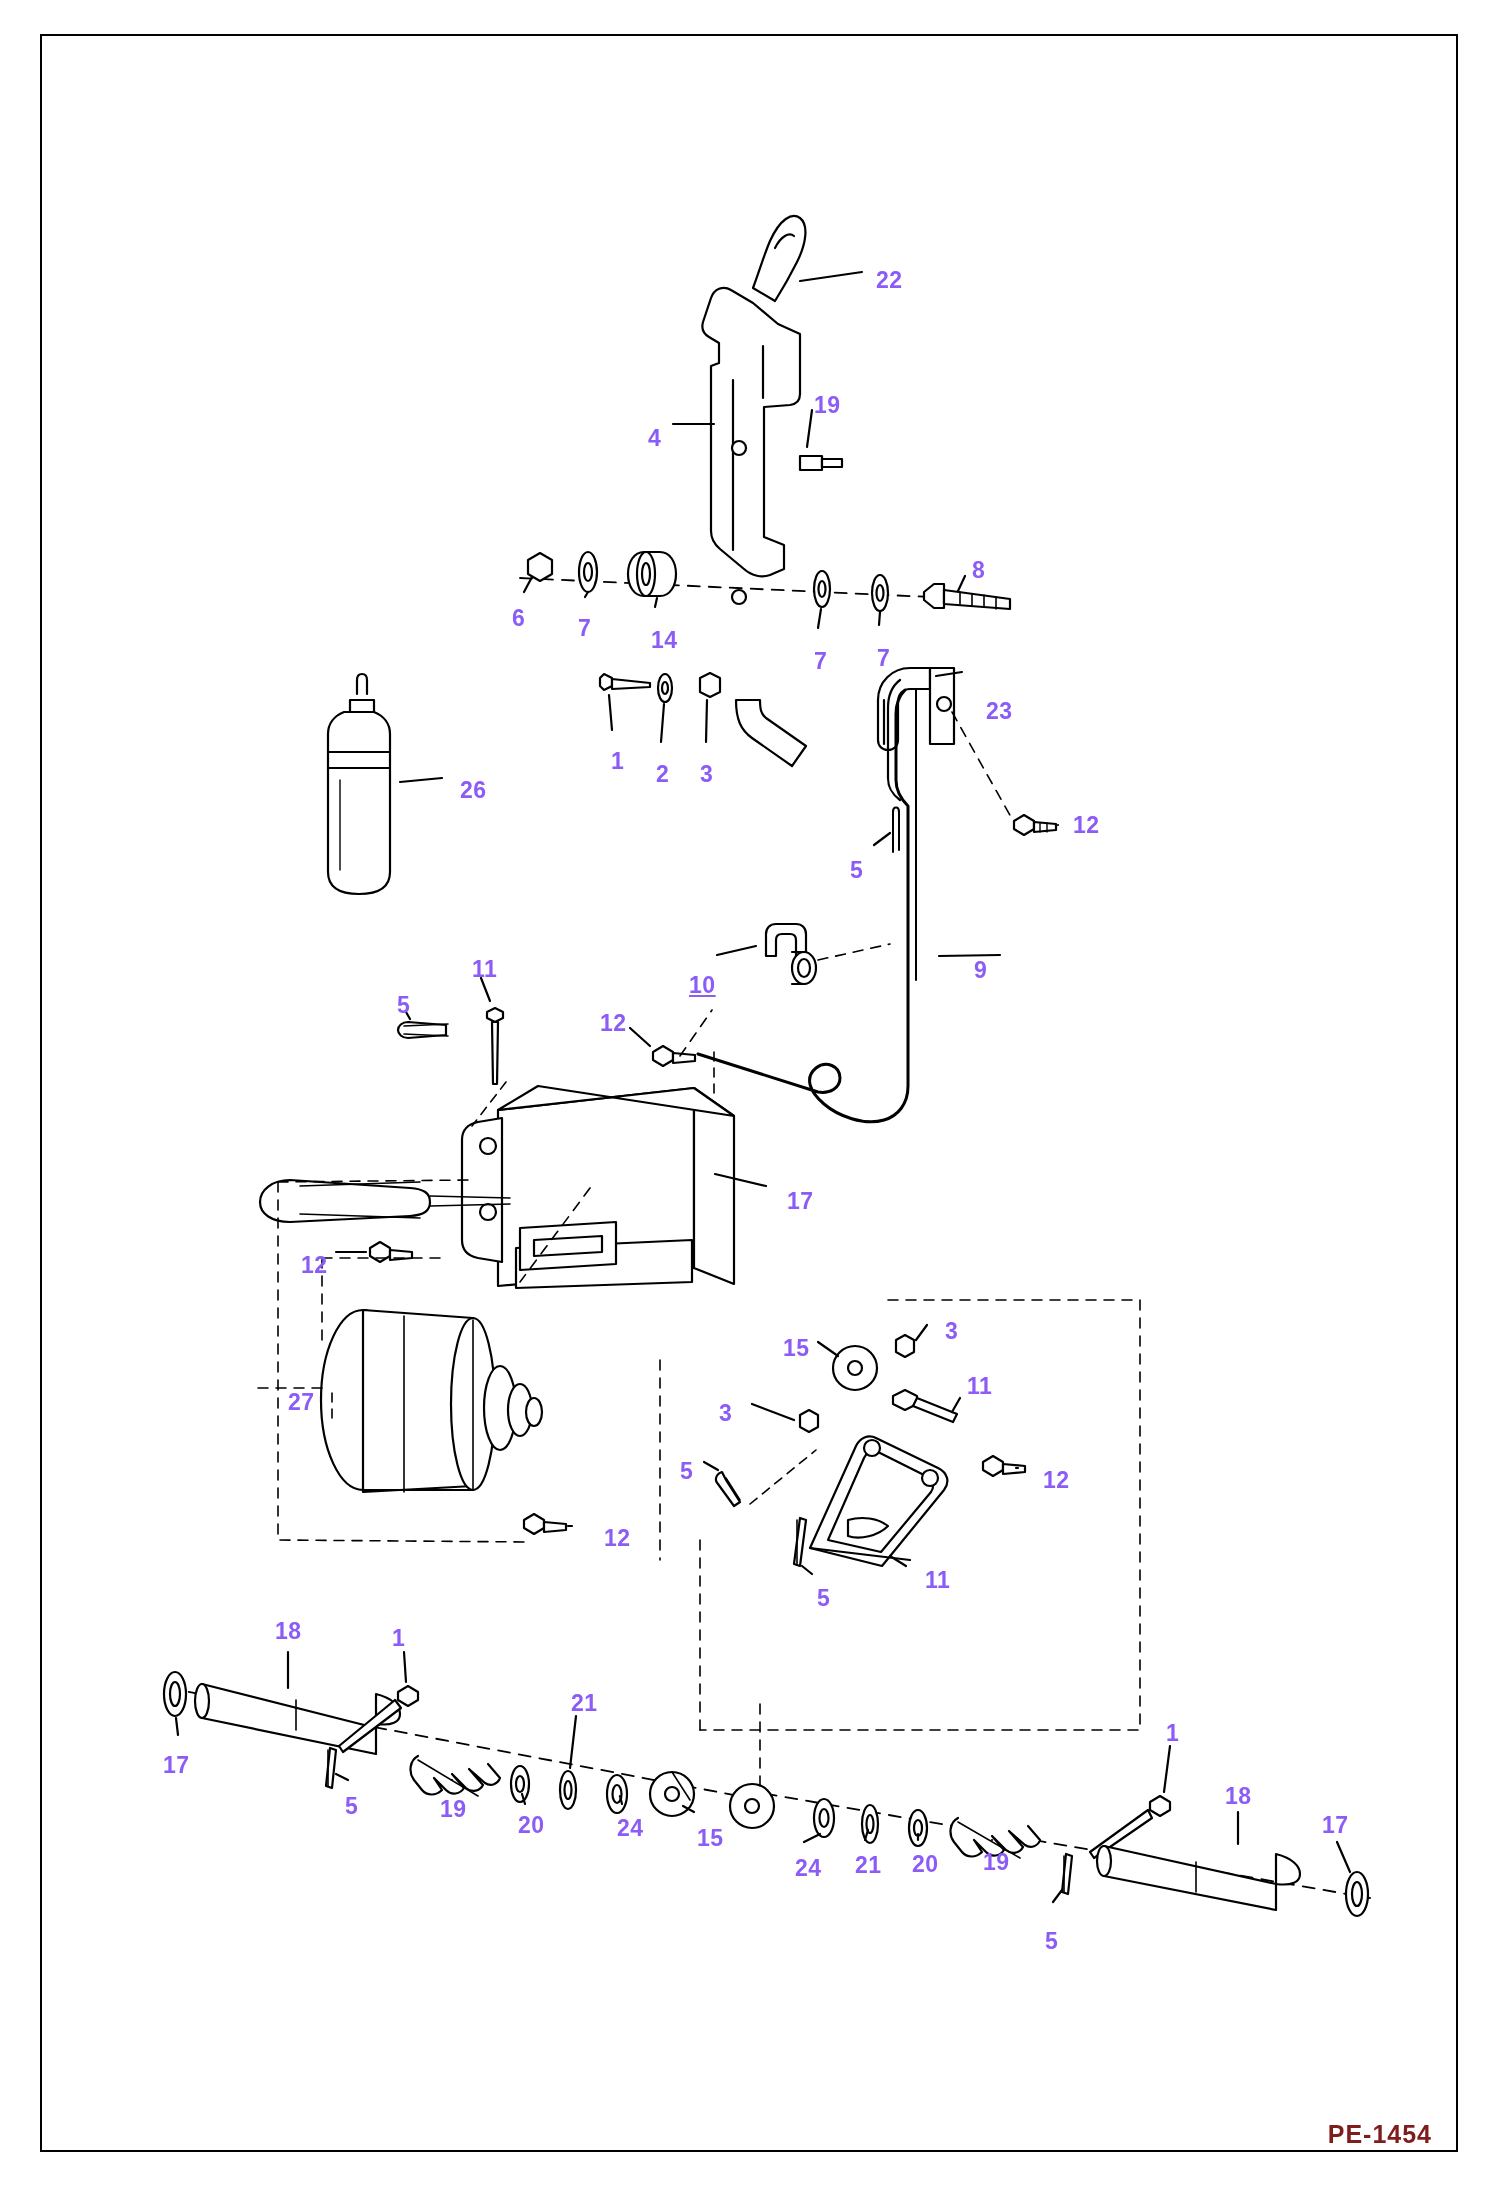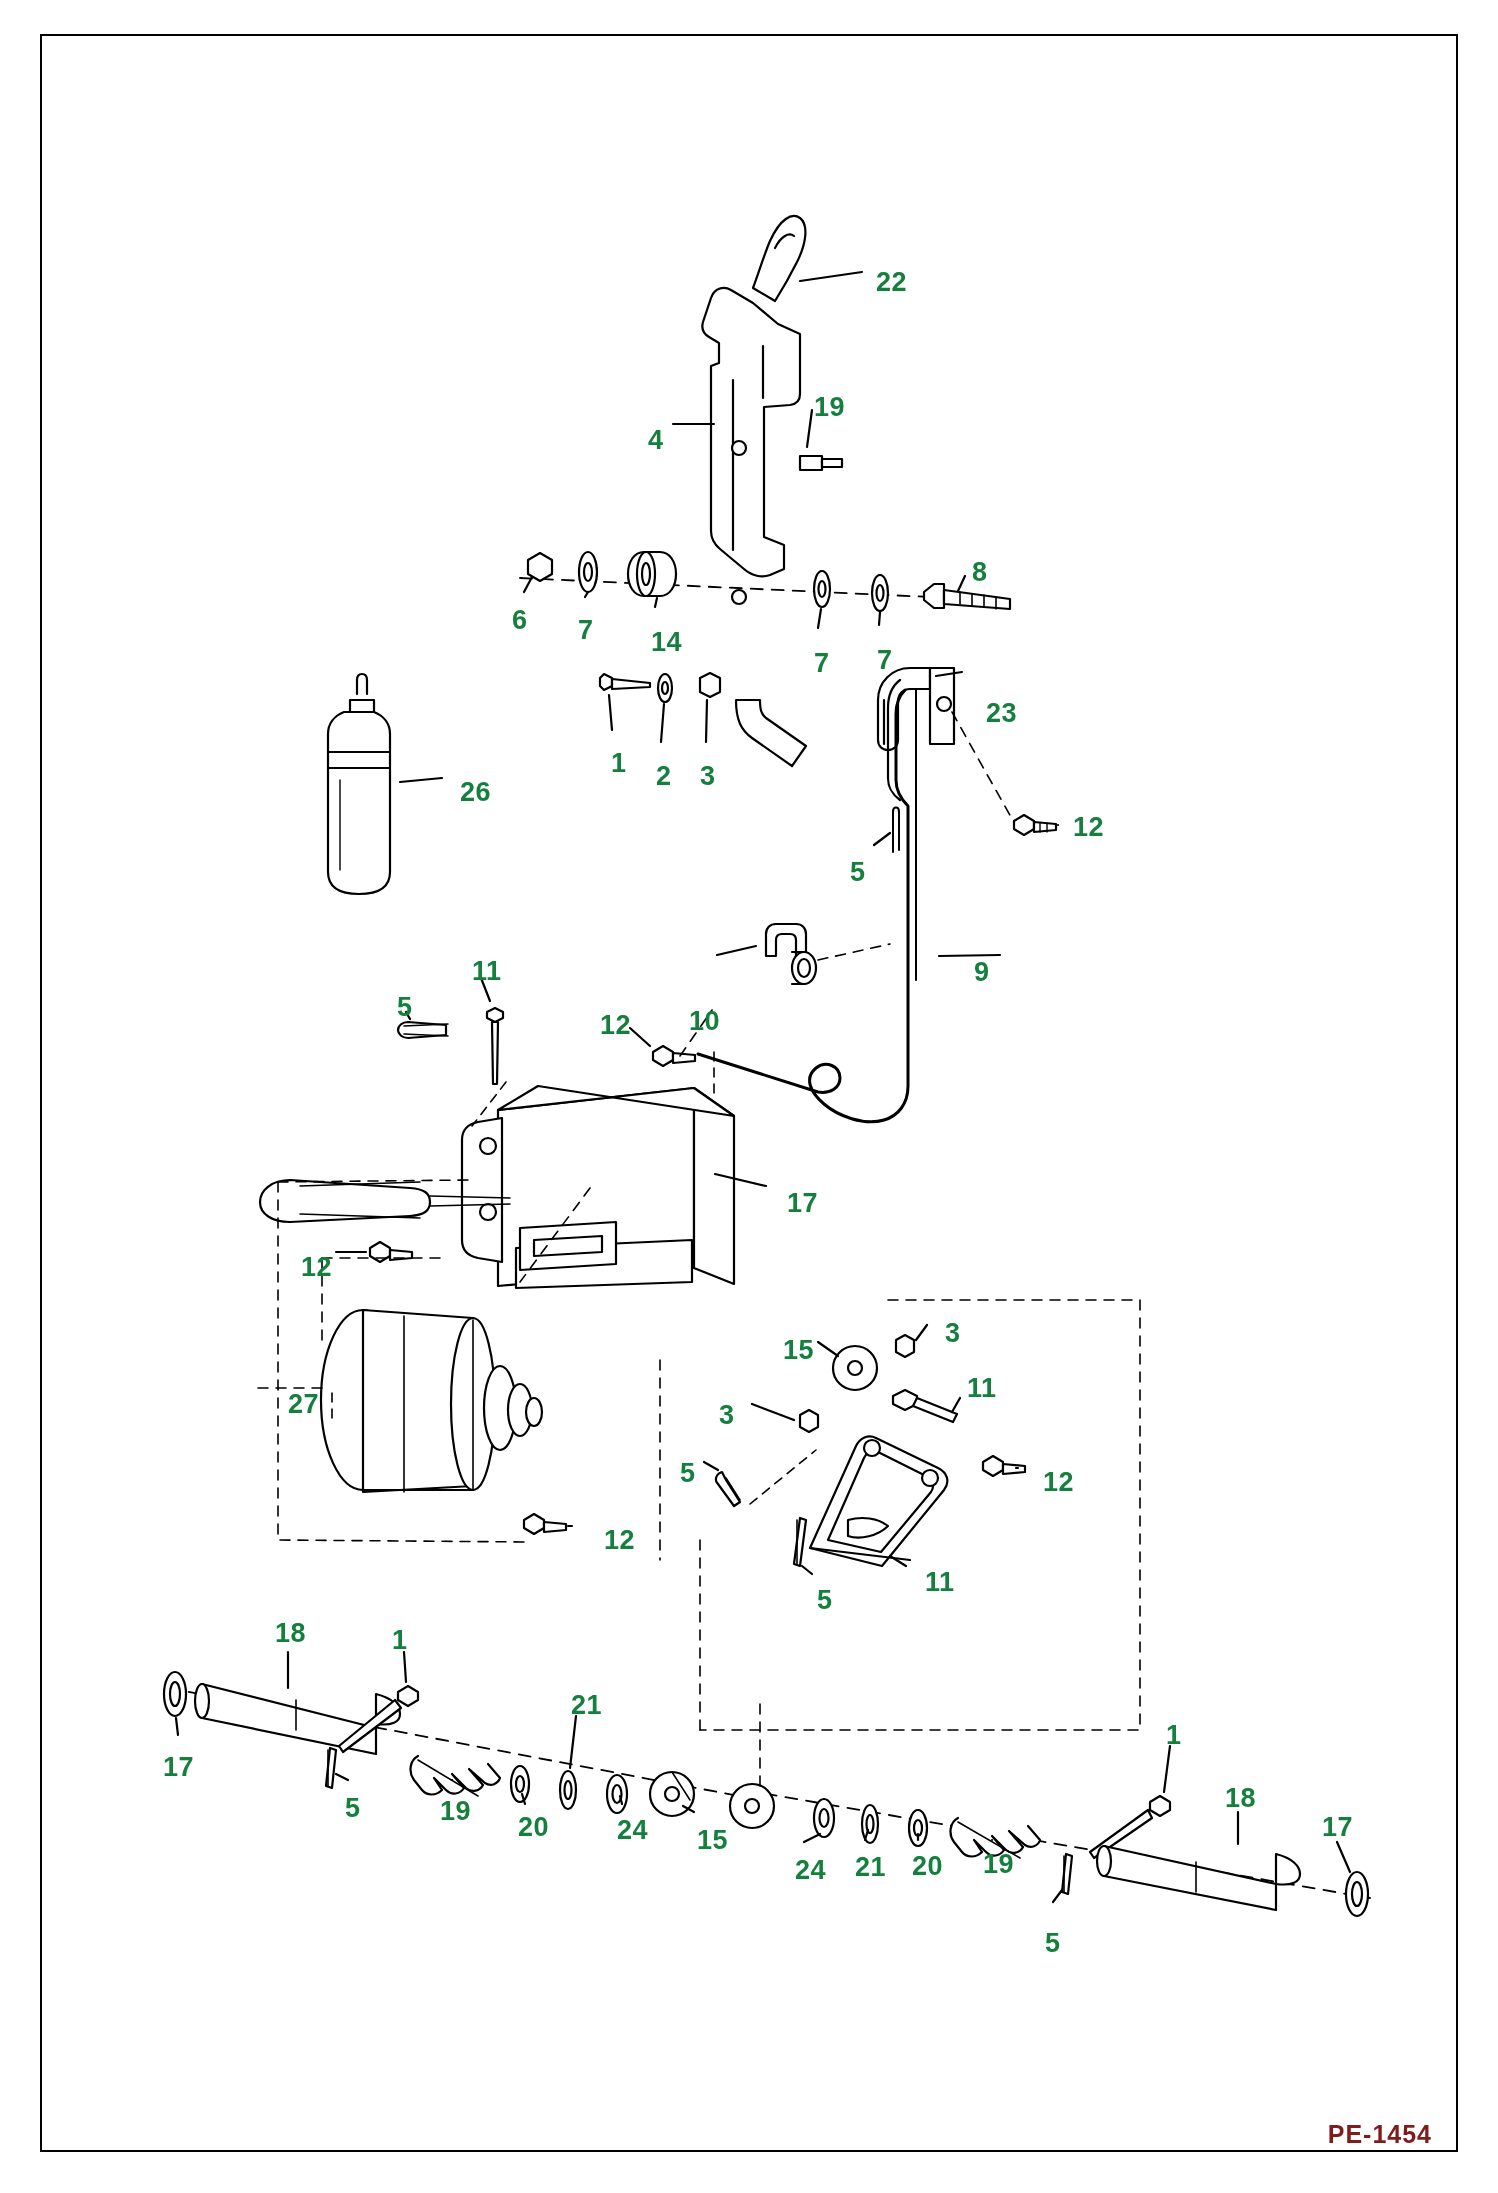--- a/index.html
+++ b/index.html
@@ -29,23 +29,23 @@
   #art {
     position: absolute;
     left: 0;
     top: 0;
     width: 1498px;
     height: 2193px;
   }
   .callout {
     position: absolute;
     font-family: "Liberation Sans", sans-serif;
-    font-size: 27px;
+    font-size: 23px;
     font-weight: bold;
-    color: #15803d;
+    color: #8b5cf6;
     letter-spacing: 0.5px;
     white-space: nowrap;
   }
   #figure-code {
     position: absolute;
     right: 66px;
     bottom: 44px;
     font-family: "Liberation Sans", sans-serif;
     font-size: 25px;
     font-weight: bold;
@@ -459,21 +459,21 @@
     <div class="callout" style="left:877px;top:645px;">7</div>
     <div class="callout" style="left:611px;top:748px;">1</div>
     <div class="callout" style="left:656px;top:761px;">2</div>
     <div class="callout" style="left:700px;top:761px;">3</div>
     <div class="callout" style="left:986px;top:698px;">23</div>
     <div class="callout" style="left:1073px;top:812px;">12</div>
     <div class="callout" style="left:460px;top:777px;text-align:right;">26</div>
     <div class="callout" style="left:850px;top:857px;">5</div>
     <div class="callout" style="left:472px;top:956px;">11</div>
     <div class="callout" style="left:397px;top:992px;">5</div>
-    <div class="callout" style="left:689px;top:1006px;">10</div>
+    <div class="callout" style="left:689px;top:972px;text-decoration:underline;">10</div>
     <div class="callout" style="left:974px;top:957px;">9</div>
     <div class="callout" style="left:600px;top:1010px;">12</div>
     <div class="callout" style="left:787px;top:1188px;">17</div>
     <div class="callout" style="left:301px;top:1252px;">12</div>
     <div class="callout" style="left:288px;top:1389px;">27</div>
     <div class="callout" style="left:783px;top:1335px;">15</div>
     <div class="callout" style="left:945px;top:1318px;">3</div>
     <div class="callout" style="left:719px;top:1400px;">3</div>
     <div class="callout" style="left:967px;top:1373px;">11</div>
     <div class="callout" style="left:1043px;top:1467px;">12</div>

